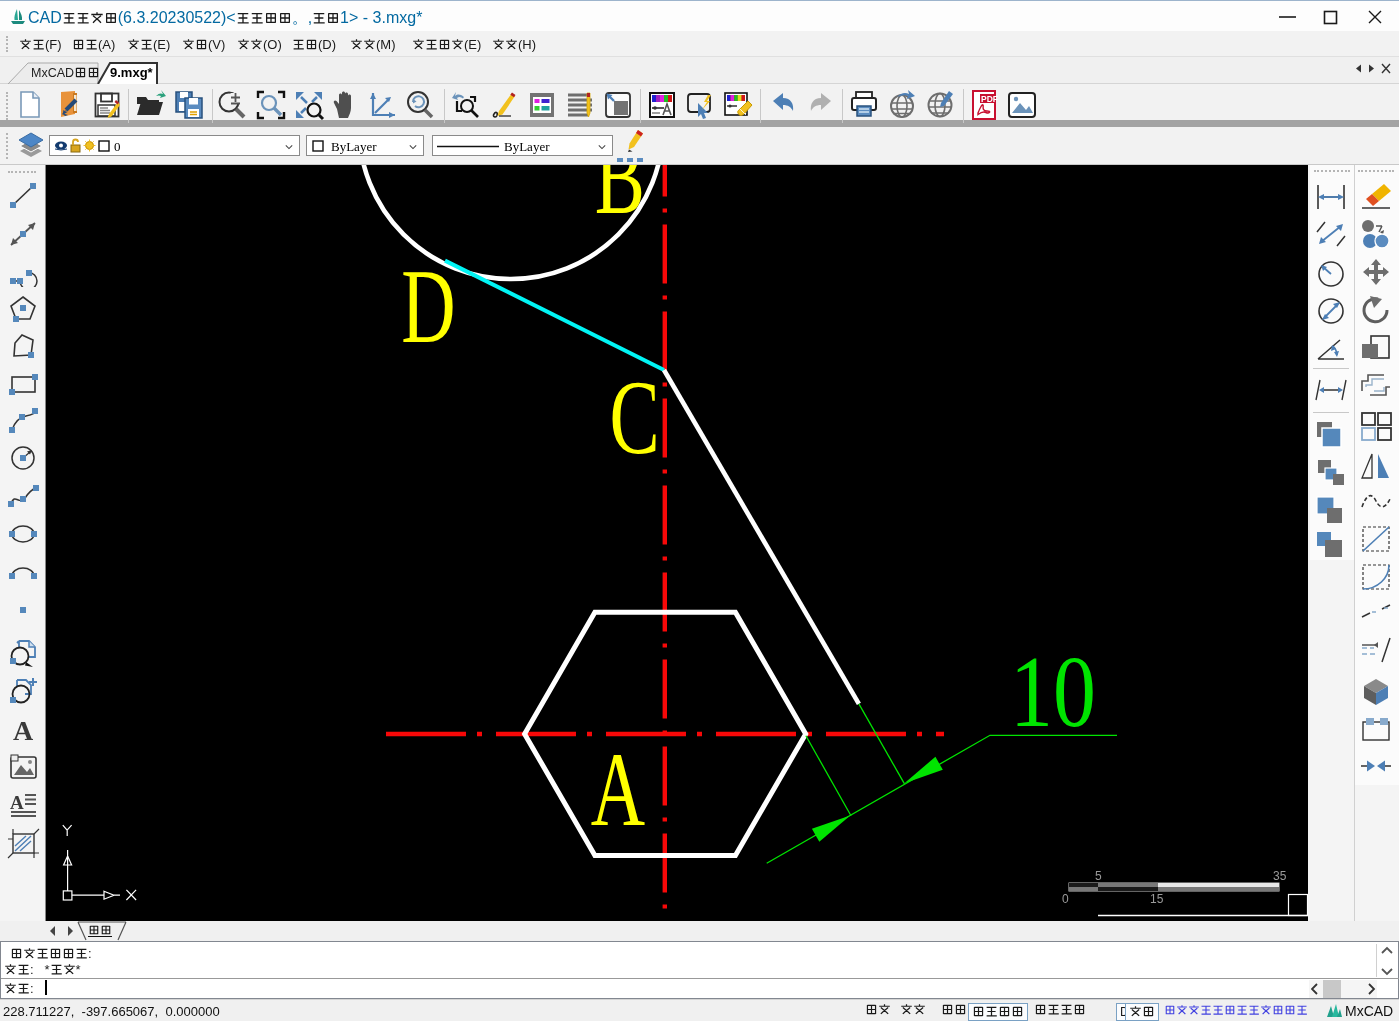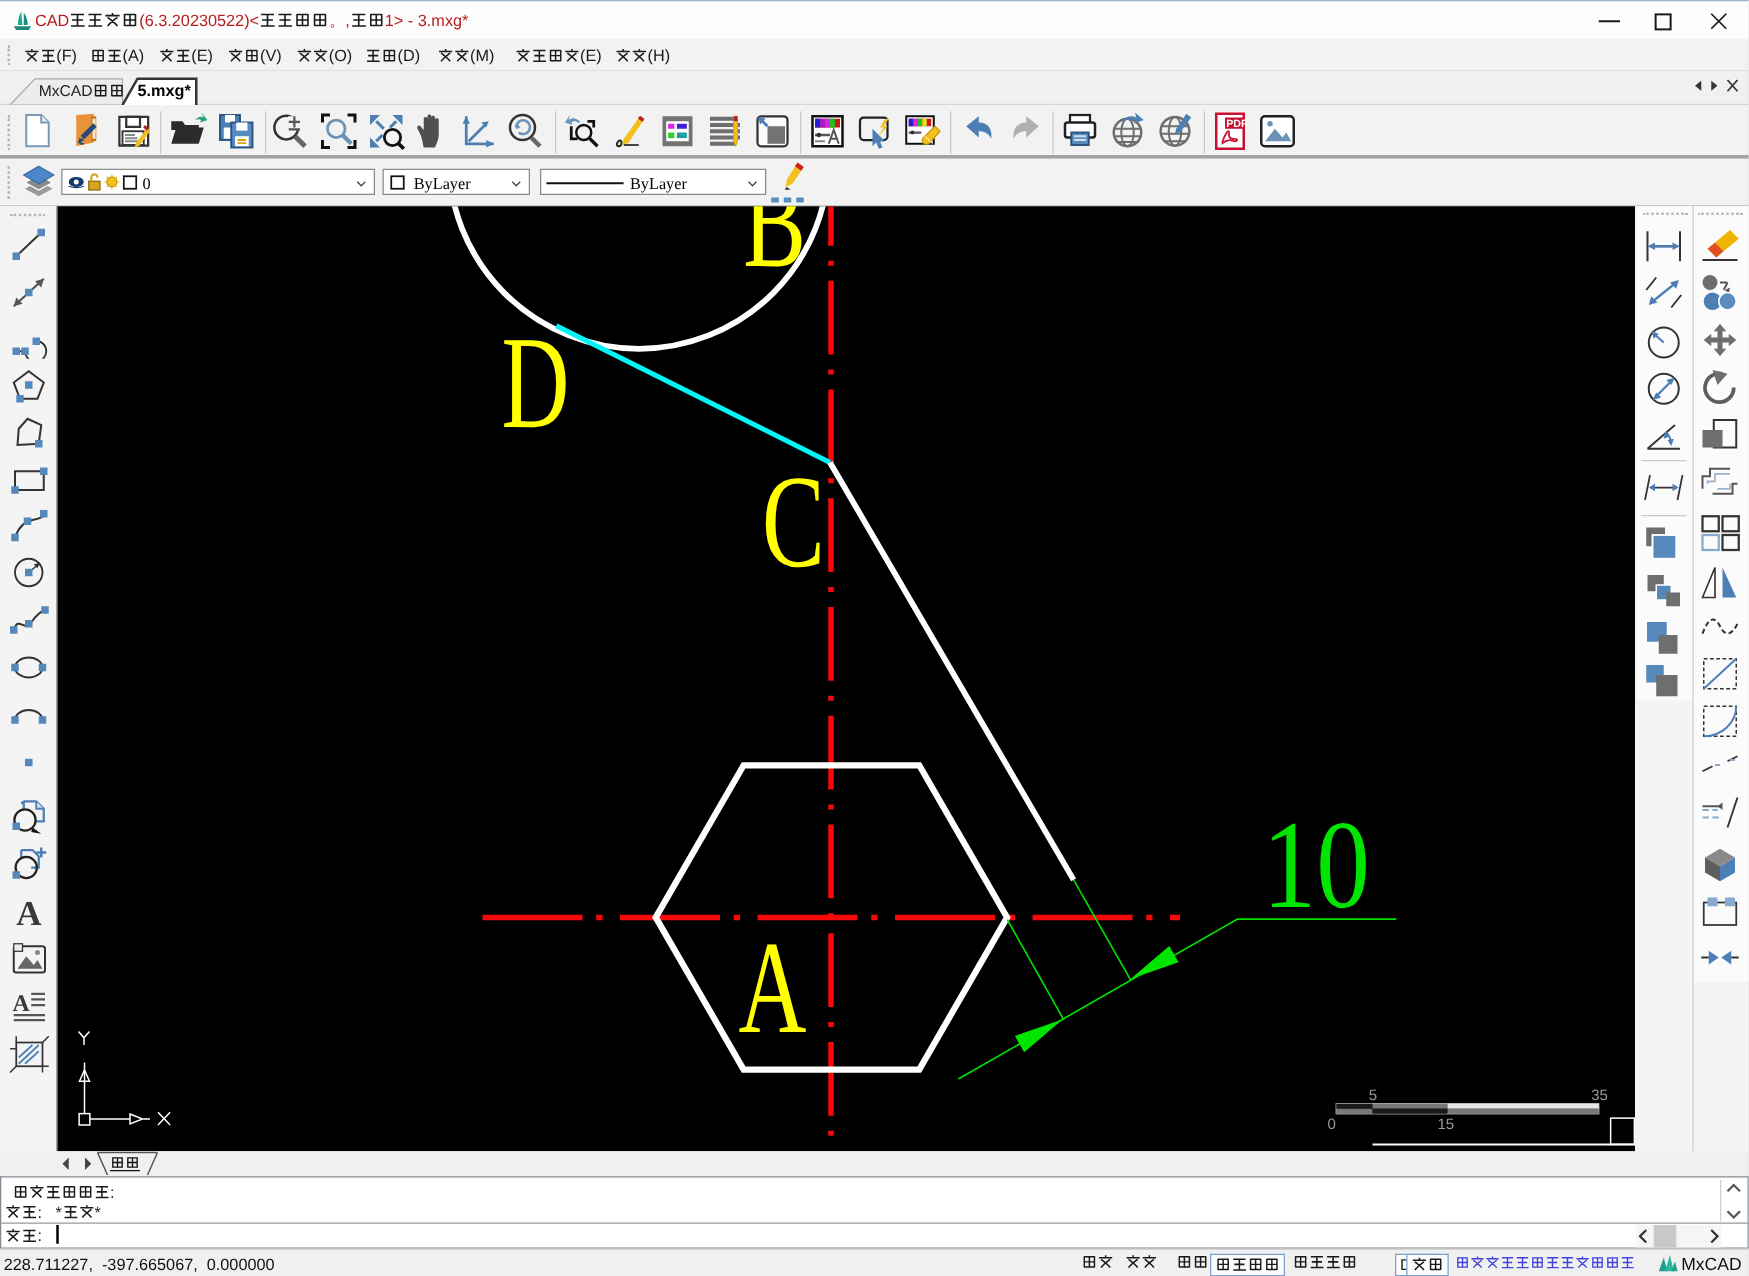--- a/index.html
+++ b/index.html
@@ -32,21 +32,21 @@
       <path d="M1,13 L15,13 L13,16 L3,16 Z" fill="#1d8a7e"></path>
       <path d="M7,1 C5,5 4,9 4.5,12 L8,12 Z" fill="#2aa794"></path>
       <path d="M9,2 C11,5 12.5,9 12,12 L9,12 Z" fill="#1d8a7e"></path>
     </svg>
 <svg style="position:absolute;left:1270px;top:6px" width="120" height="18" viewBox="0 0 120 18">
       <path d="M9,10 H26" stroke="#1a1a1a" stroke-width="1.6"></path>
       <rect x="54.5" y="4.5" width="12" height="12" fill="none" stroke="#1a1a1a" stroke-width="1.6"></rect>
       <path d="M99,4 L111,16 M111,4 L99,16" stroke="#1a1a1a" stroke-width="1.4"></path>
     </svg>
 </div>
-<div class="abs" style="left:28px;top:8px;font-size:13px;color:#b91c1c;white-space:nowrap">CAD<svg width="56" height="14" viewBox="0 0 64 16" style="vertical-align:-2px" class="">
+<div class="abs" style="left:28px;top:8px;font-size:16px;color:#0369a1;white-space:nowrap">CAD<svg width="56" height="14" viewBox="0 0 64 16" style="vertical-align:-2px" class="">
       <use href="#z1" x="0" width="16" height="16" color="#1a1a1a"></use>
       <use href="#z1" x="16" width="16" height="16" color="#1a1a1a"></use>
       <use href="#z3" x="32" width="16" height="16" color="#1a1a1a"></use>
       <use href="#z2" x="48" width="16" height="16" color="#1a1a1a"></use>
     </svg>(6.3.20230522)&lt;<svg width="56" height="14" viewBox="0 0 64 16" style="vertical-align:-2px" class="">
       <use href="#z1" x="0" width="16" height="16" color="#1a1a1a"></use>
       <use href="#z1" x="16" width="16" height="16" color="#1a1a1a"></use>
       <use href="#z2" x="32" width="16" height="16" color="#1a1a1a"></use>
       <use href="#z2" x="48" width="16" height="16" color="#1a1a1a"></use>
     </svg>。,<svg width="28" height="14" viewBox="0 0 32 16" style="vertical-align:-2px" class="">
@@ -96,28 +96,28 @@
 </div>
 <div class="abs" style="left:0;top:57px;width:1399px;height:27px;background:#f0f0f0;border-bottom:1px solid #d5d5d5">
 <svg class="abs" style="left:0;top:3px" width="170" height="24" viewBox="0 0 170 24">
 <path d="M8,24 L28,3 L98,3 L98,24 Z" fill="#ececec" stroke="#aaa" stroke-width="1"></path>
 <path d="M98,24 L110,3 L157,3 L157,24" fill="#fff" stroke="#333" stroke-width="2"></path>
 </svg>
 <div class="abs" style="left:31px;top:9px;font-size:12.5px;color:#222;white-space:nowrap">MxCAD<svg width="26" height="13" viewBox="0 0 32 16" style="vertical-align:-2px" class="">
         <use href="#z2" x="0" width="16" height="16" color="#1a1a1a"></use>
         <use href="#z2" x="16" width="16" height="16" color="#1a1a1a"></use>
       </svg></div>
-<div class="abs" style="left:110px;top:8px;font-size:13px;font-weight:bold;color:#000">5.mxg*</div>
+<div class="abs" style="left:110px;top:8px;font-size:13px;font-weight:bold;color:#000">9.mxg*</div>
 <svg style="position:absolute;left:1354px;top:6px" width="42" height="12" viewBox="0 0 42 12">
       <path d="M7,1.5 L2,5.5 L7,9.5 Z" fill="#333"></path>
       <path d="M15,1.5 L20,5.5 L15,9.5 Z" fill="#333"></path>
       <path d="M28,1 L36,10 M36,1 L28,10" stroke="#333" stroke-width="1.4"></path>
     </svg>
 </div>
-<div class="abs" style="left:0;top:84px;width:1399px;height:43px;background:#f2f2f2;border-bottom:3px solid #a3a3a3">
+<div class="abs" style="left:0;top:84px;width:1399px;height:43px;background:#f2f2f2;border-bottom:7px solid #a3a3a3">
 <div class="grip" style="left:6px;top:8px;height:28px"></div>
 <div class="sep1" style="left:128px;top:5px;height:34px"></div>
 <div class="sep1" style="left:212px;top:5px;height:34px"></div>
 <div class="sep1" style="left:444px;top:5px;height:34px"></div>
 <div class="sep1" style="left:640px;top:5px;height:34px"></div>
 <div class="sep1" style="left:760px;top:5px;height:34px"></div>
 <div class="sep1" style="left:842px;top:5px;height:34px"></div>
 <div class="sep1" style="left:963px;top:5px;height:34px"></div>
 <svg style="position:absolute;left:14px;top:5px" width="32" height="32" viewBox="0 0 32 32">
       <path d="M7,3 H19 L25,9 V28 H7 Z" fill="#fff" stroke="#7a99b8" stroke-width="1.6"></path>

